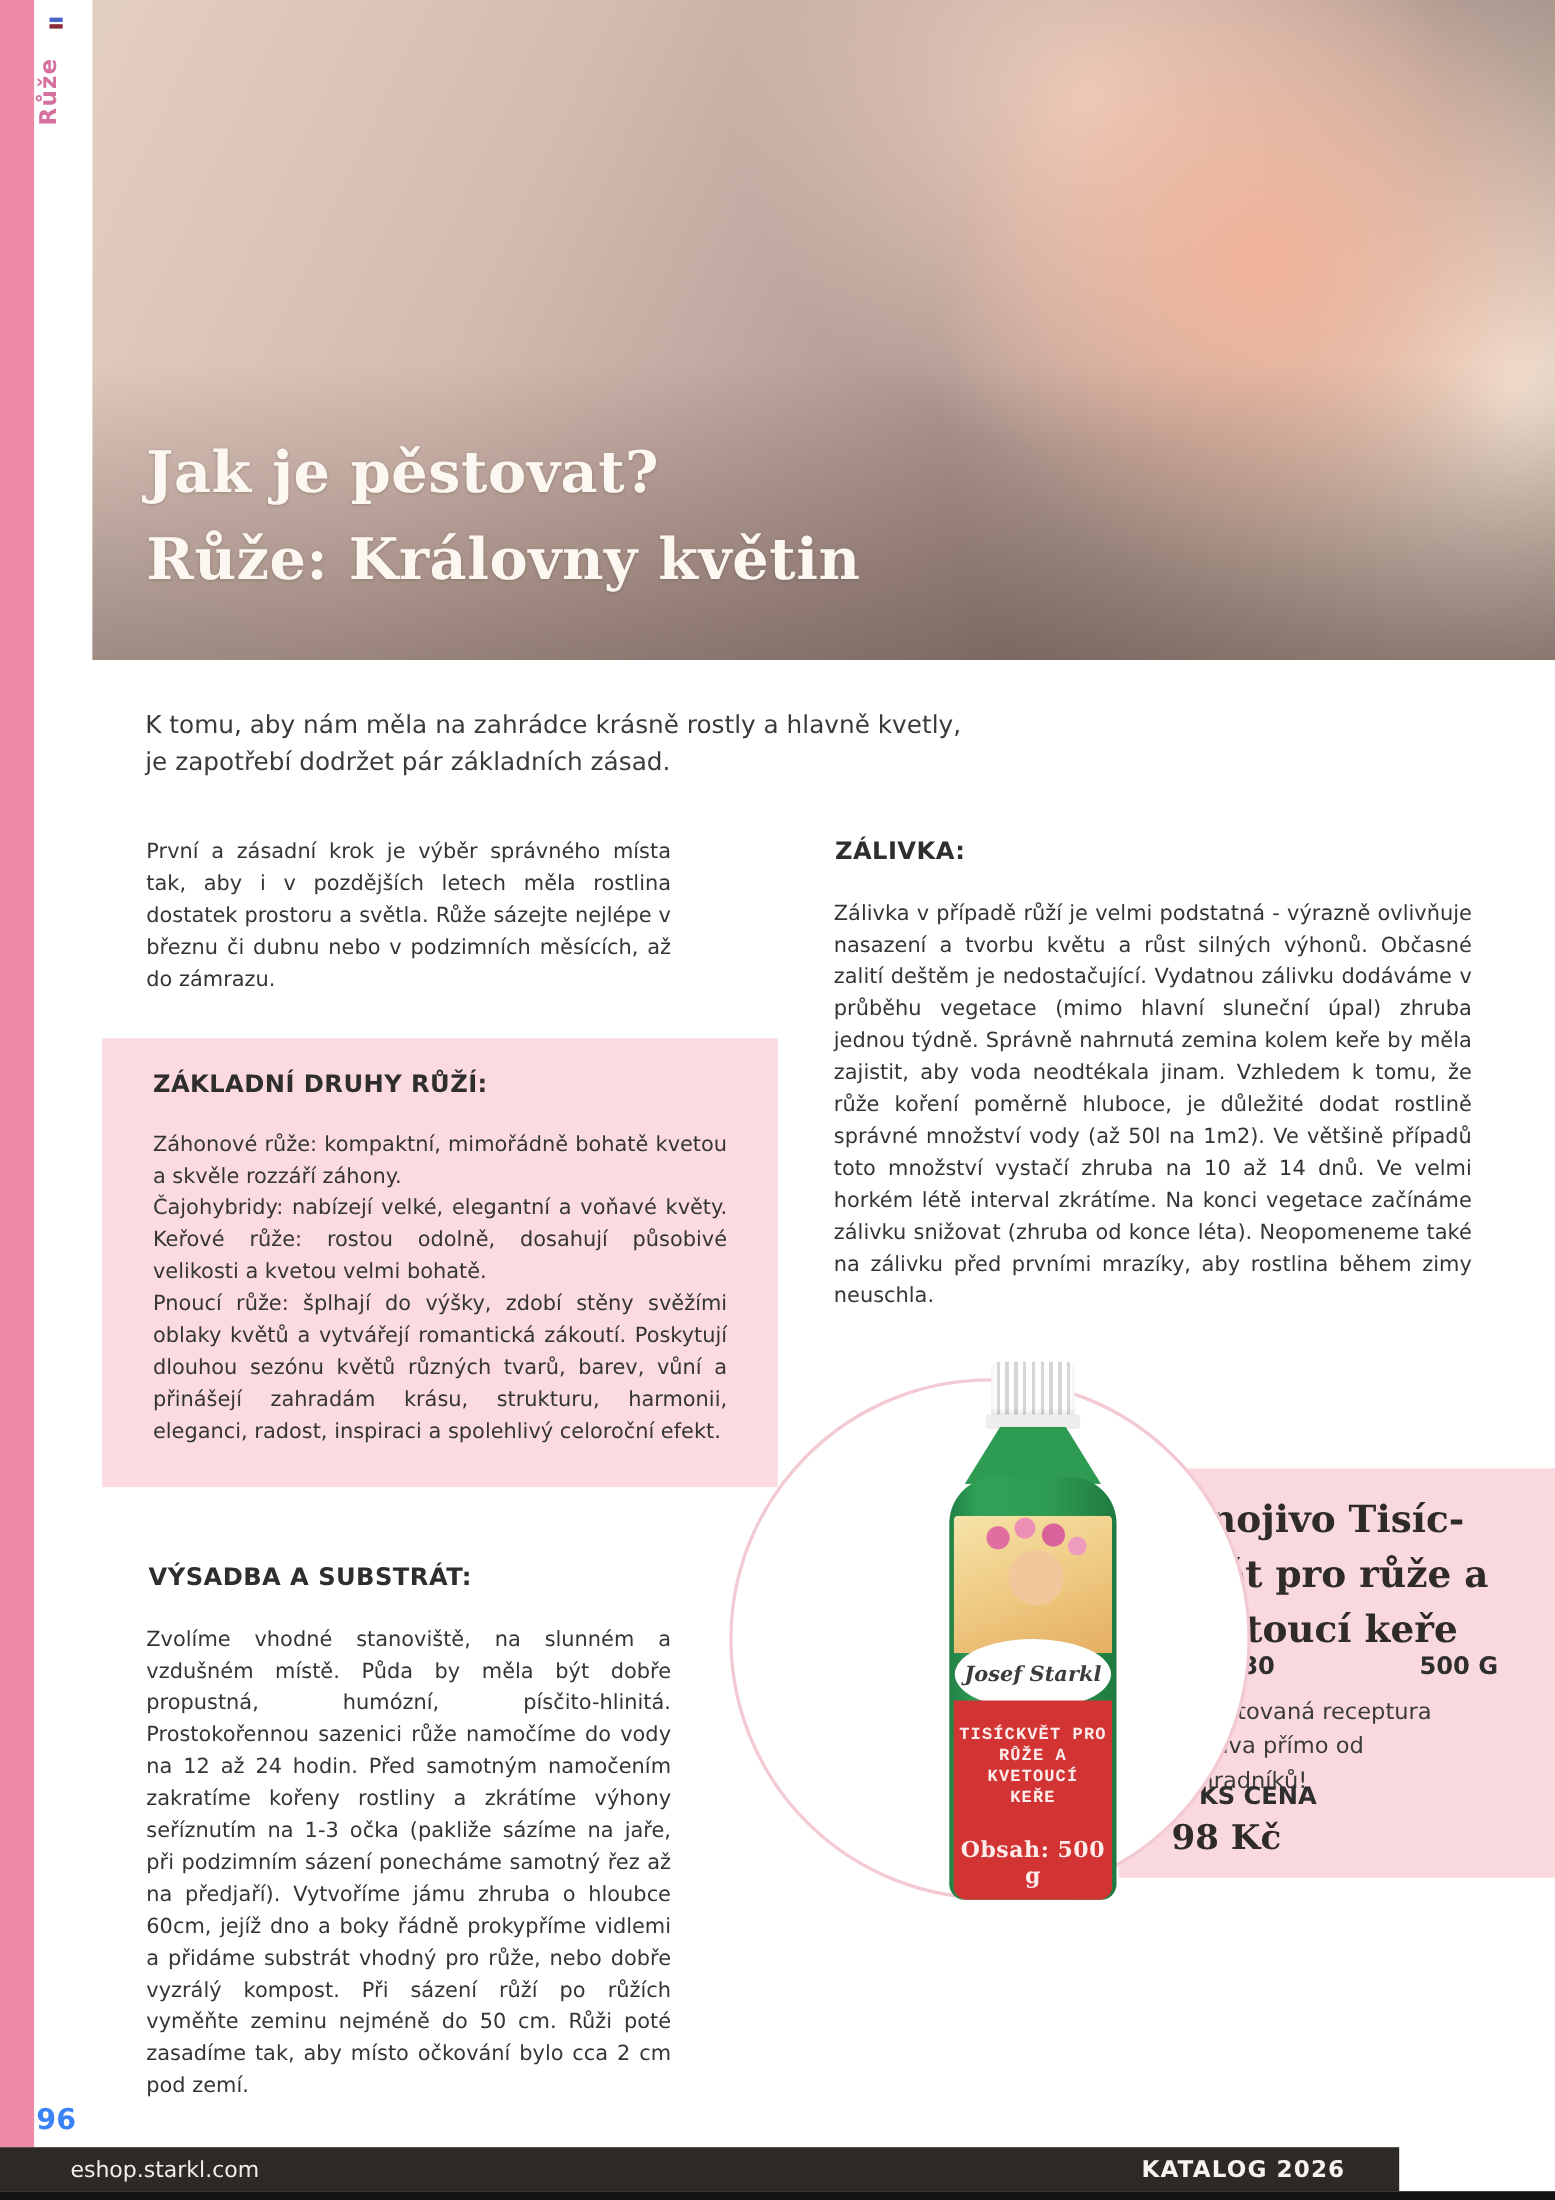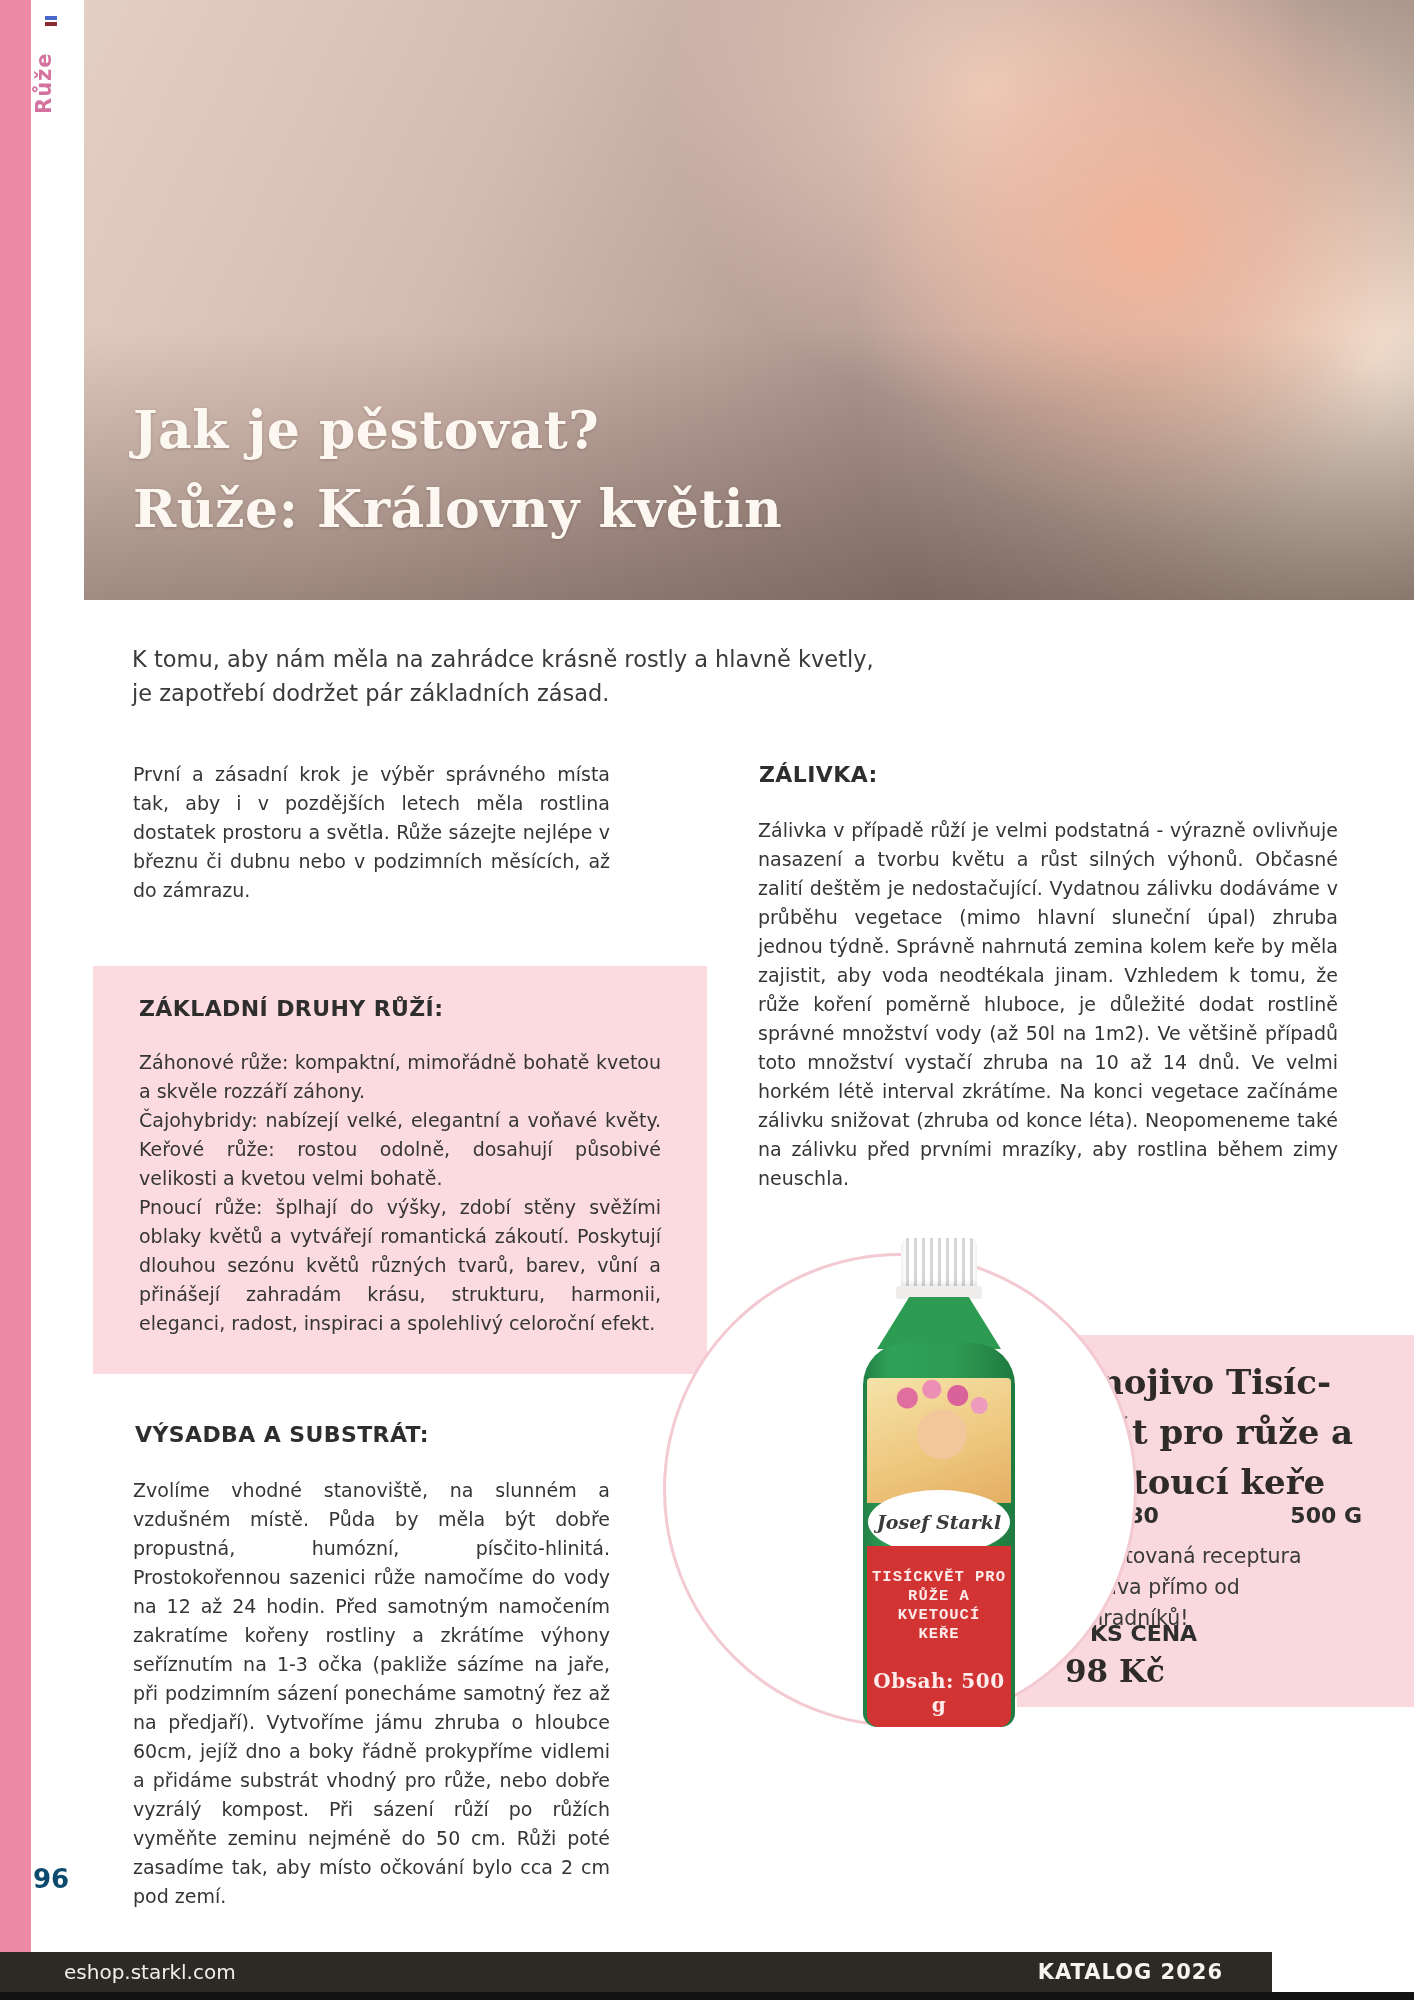--- a/index.html
+++ b/index.html
@@ -27,21 +27,21 @@
       font-family:"DejaVu Serif","Liberation Serif",serif;font-weight:bold;
       font-size:52px;line-height:79px;letter-spacing:0.5px;text-shadow:0 1px 3px rgba(60,40,30,0.25);}
 
   
   .intro{position:absolute;left:132px;top:642px;font-size:22.5px;line-height:34px;color:#3a3a3a;}
 
   .prose{white-space:pre-line;text-align:justify;font-size:19px;line-height:29px;color:#353535;}
   .heading{font-weight:bold;font-size:22px;color:#2e2e2e;letter-spacing:0.4px;}
 
   .p1{position:absolute;left:133px;top:760px;width:477px;}
-  .pink-box{position:absolute;left:93px;top:966px;width:614px;height:408px;background:#fbdbe0;box-sizing:border-box;padding:30px 46px;}
+  .pink-box{position:absolute;left:93px;top:944px;width:614px;height:408px;background:#fbdbe0;box-sizing:border-box;padding:30px 46px;}
   .pink-box .heading{margin-bottom:27px;}
   .h-vysadba{position:absolute;left:135px;top:1422px;}
   .p2{position:absolute;left:133px;top:1476px;width:477px;}
 
   .h-zalivka{position:absolute;left:759px;top:762px;}
   .p3{position:absolute;left:758px;top:816px;width:580px;}
   .note{position:absolute;left:758px;top:1788px;width:588px;}
 
   
   .panel{position:absolute;left:1017px;top:1335px;width:397px;height:372px;background:#f9d8de;z-index:1;}
@@ -76,21 +76,21 @@
   .brand-oval{position:absolute;left:5px;top:252px;width:142px;height:64px;background:#ffffff;border-radius:50%;
       display:flex;align-items:center;justify-content:center;
       font-family:"DejaVu Serif","Liberation Serif",serif;font-style:italic;font-weight:bold;
       font-size:19px;color:#3b3b3b;}
   .label-red{position:absolute;left:4px;top:308px;width:144px;height:181px;background:#d23434;border-radius:0 0 12px 12px;
       color:#fdeceb;font-family:"DejaVu Serif","Liberation Serif",serif;font-weight:bold;text-align:center;}
   .label-red .t1{padding-top:22px;font-size:15.5px;line-height:19px;letter-spacing:1px;white-space:pre-line;font-family:Liberation Mono, monospace;}
   .label-red .t2{margin-top:25px;font-size:20px;letter-spacing:0.5px;}
 
   
-  .page-num{position:absolute;left:33px;top:1864px;font-size:26px;font-weight:bold;color:#0c4a6e;}
+  .page-num{position:absolute;left:33px;top:1912px;font-size:26px;font-weight:bold;color:#3b82f6;}
   .footer{position:absolute;left:0;top:1952px;width:1272px;height:40px;background:#2d2a26;
       display:flex;align-items:center;justify-content:space-between;box-sizing:border-box;padding:0 49px 0 64px;}
   .footer .site{color:#f2efe9;font-size:20px;}
   .footer .cat{color:#f7f4ee;font-size:21px;font-weight:bold;letter-spacing:1px;}
   .footer-strip{position:absolute;left:0;top:1992px;width:1414px;height:8px;background:#121212;}
 </style>
 </head>
 <body>
 
 <div class="page">

